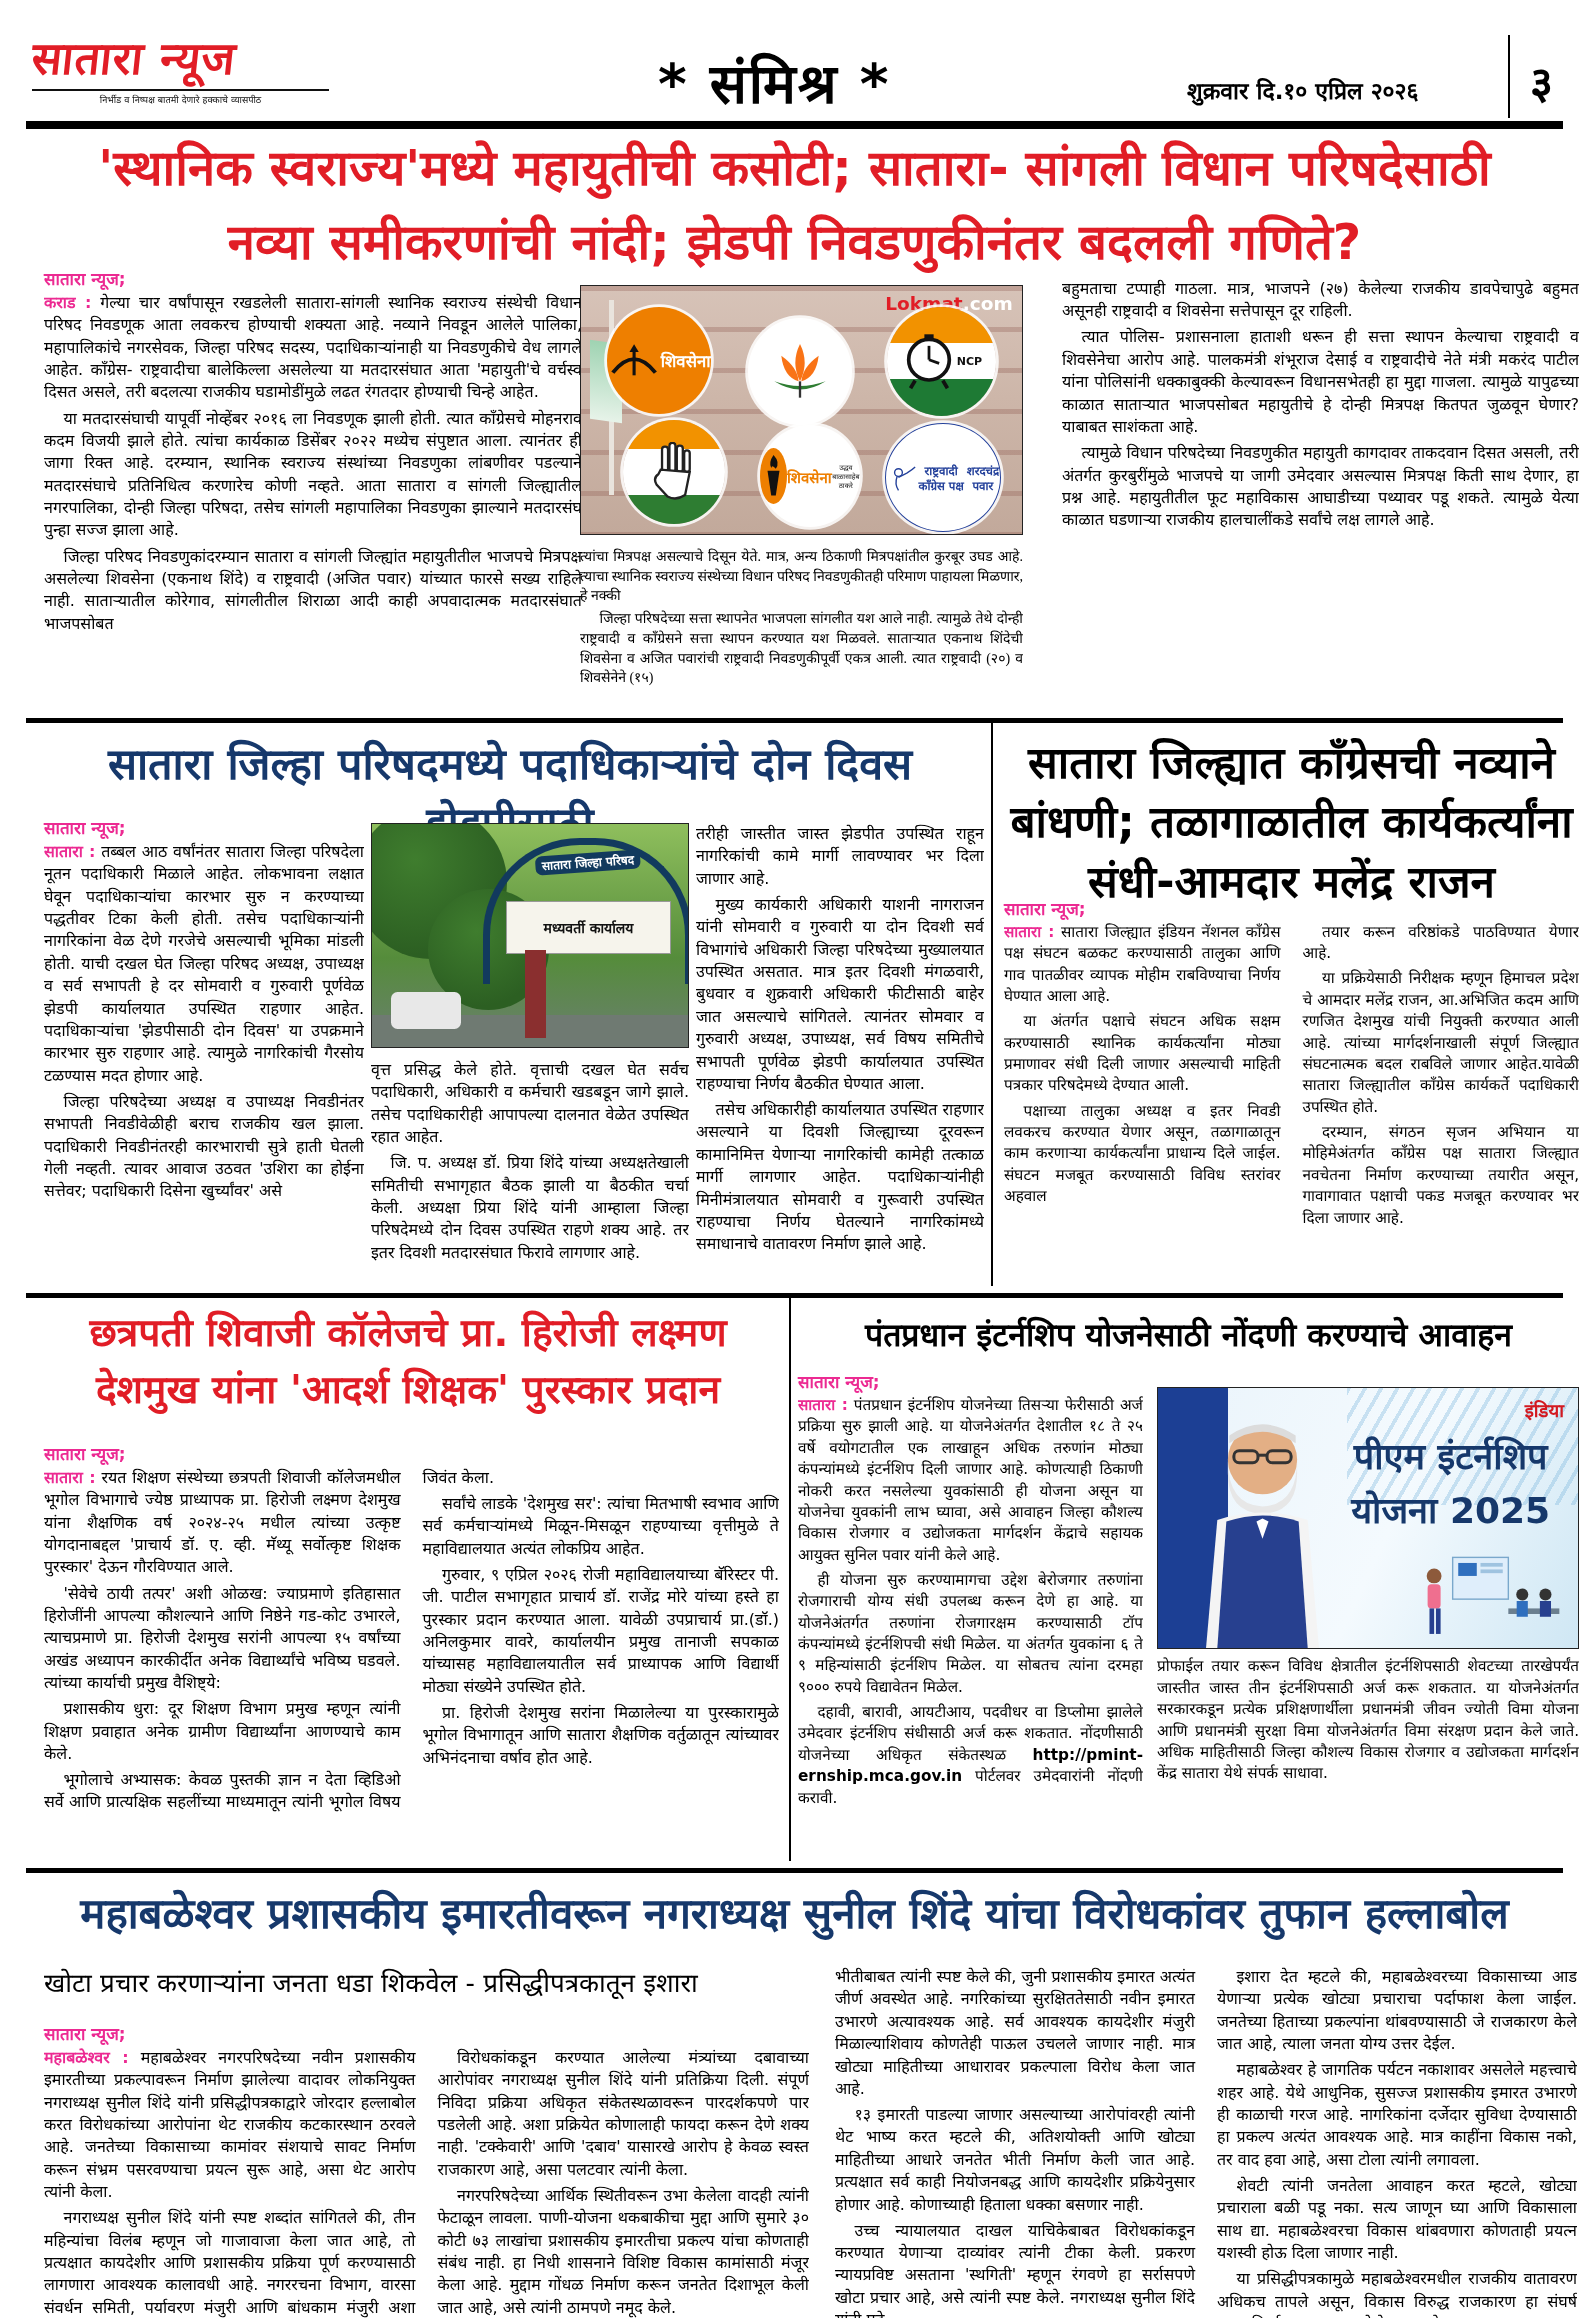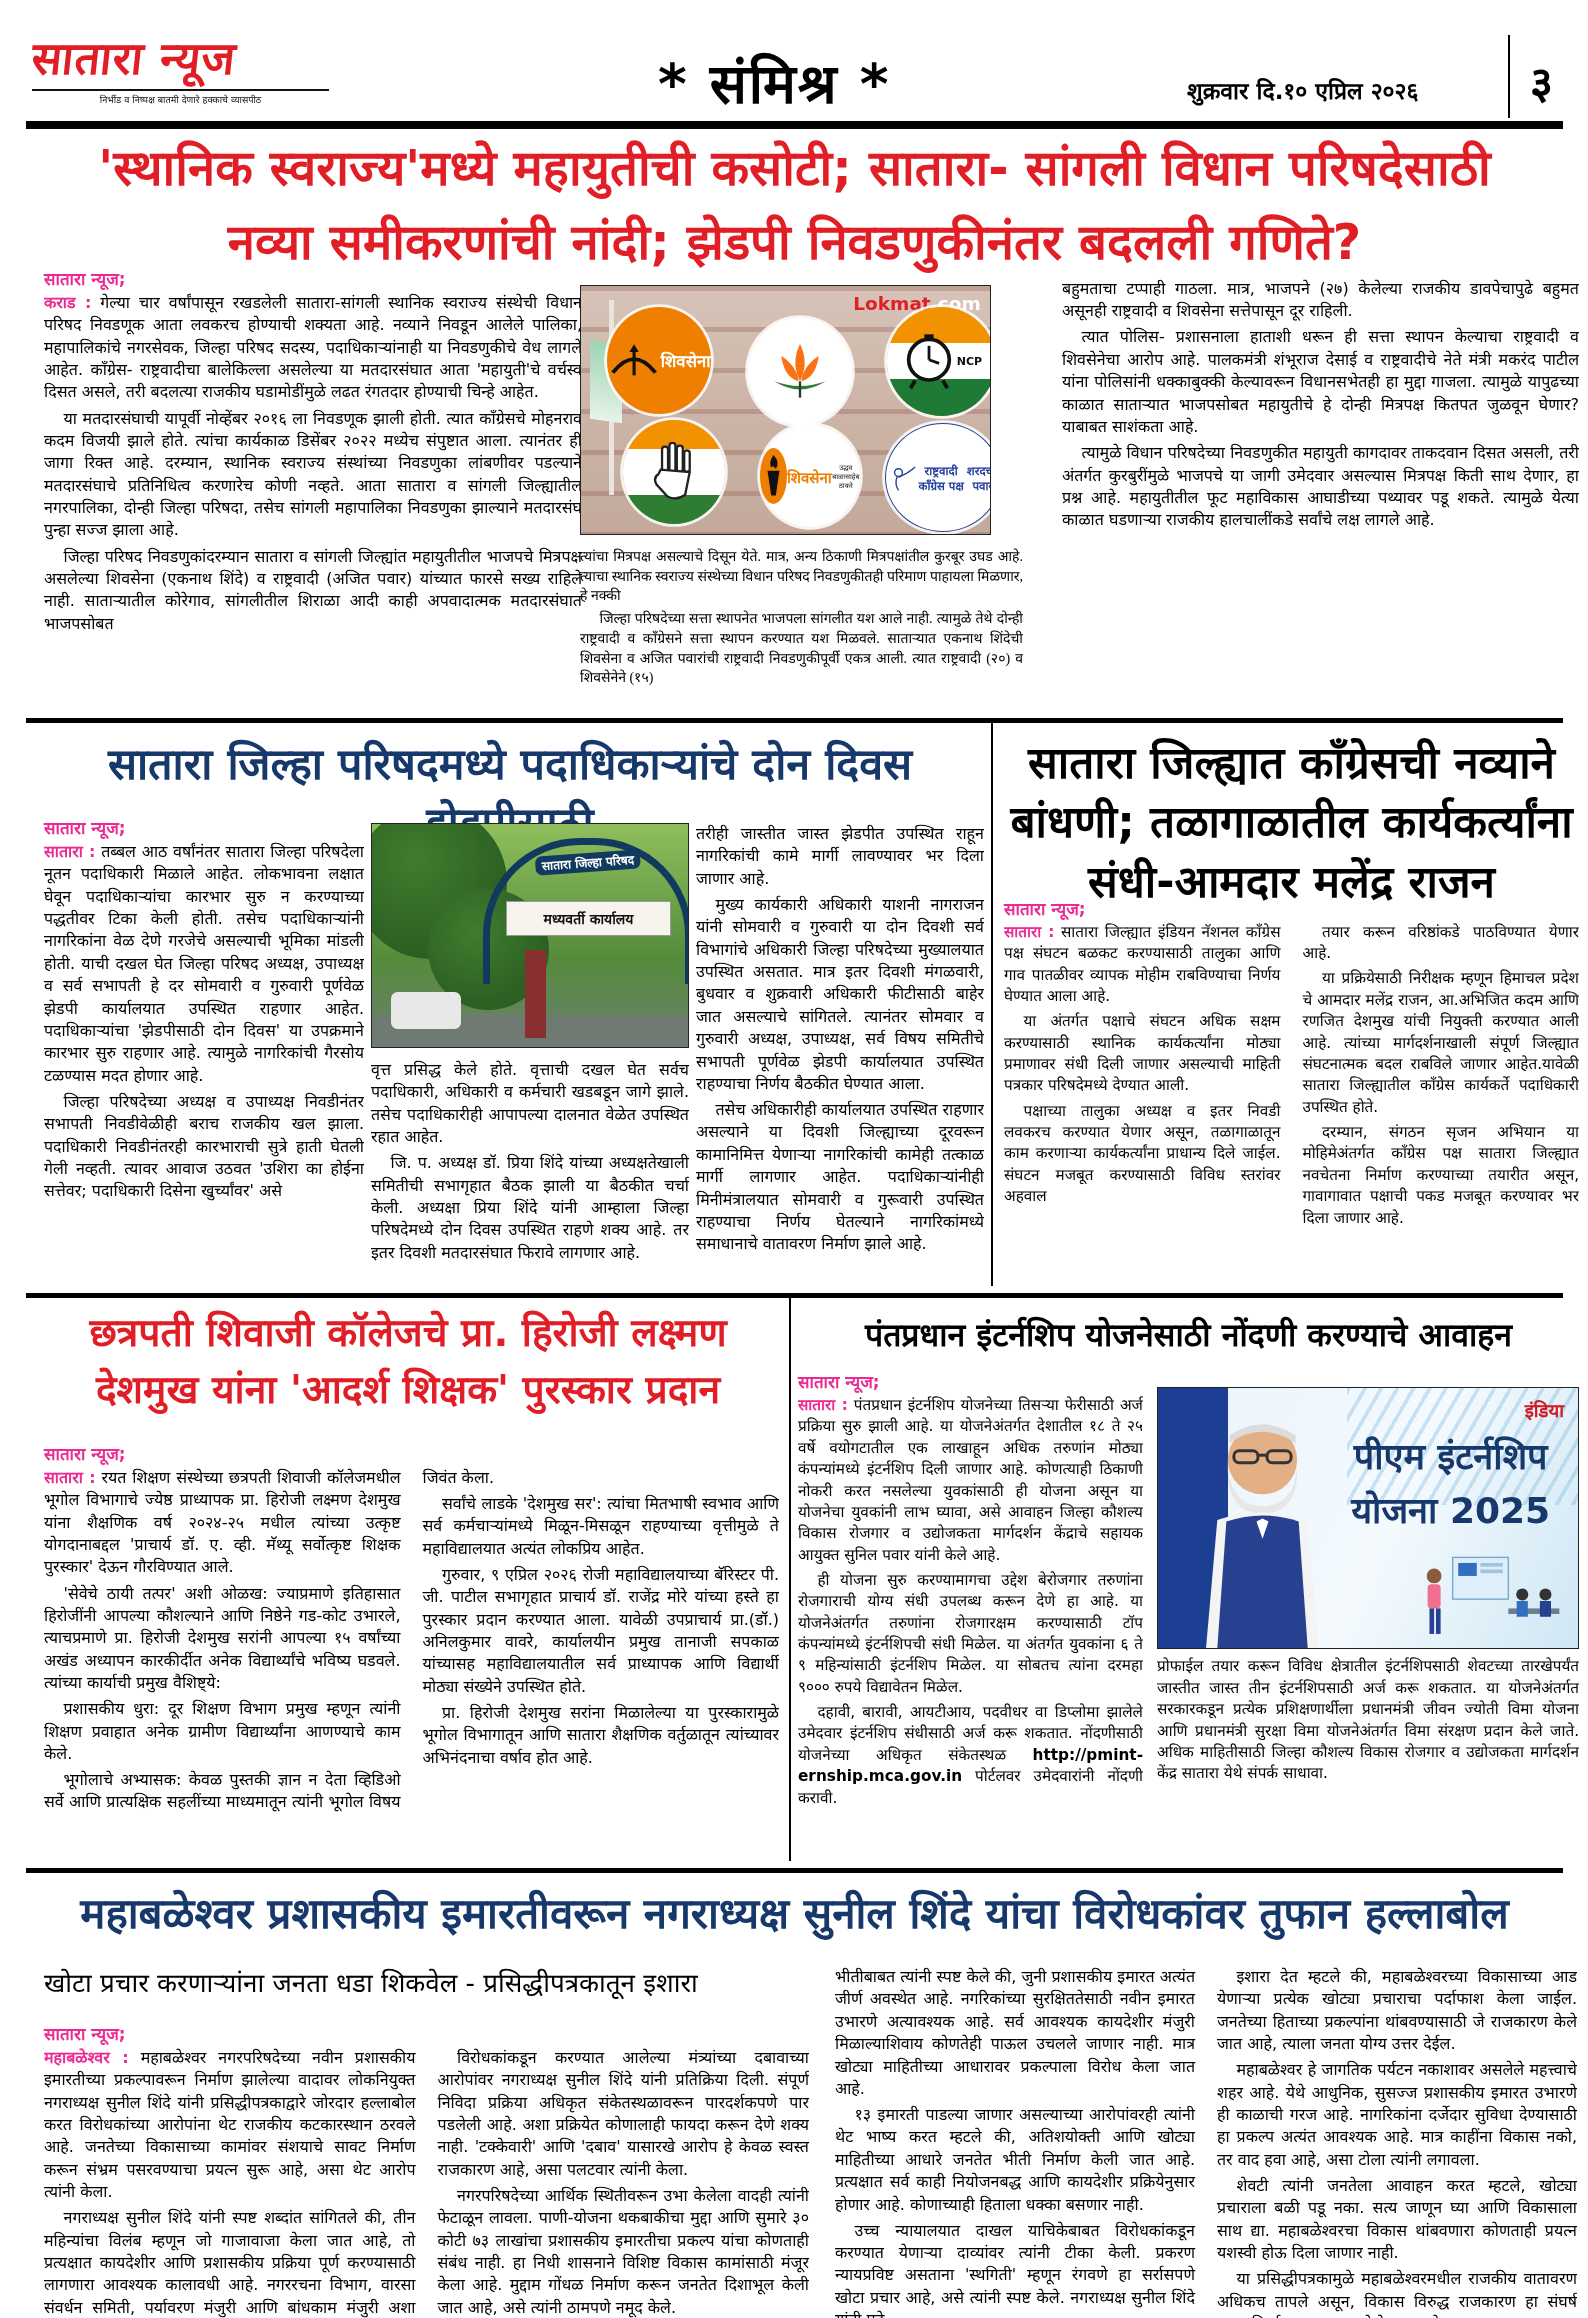--- a/index.html
+++ b/index.html
@@ -66,21 +66,21 @@
 
   <div class="abs" style="left:44px;top:267px;width:538px;">
     <p class="byline">सातारा न्यूज;</p>
     <div class="body-text">
       <p><span class="dateline">कराड :</span> <span>गेल्या चार वर्षांपासून रखडलेली सातारा-सांगली स्थानिक स्वराज्य संस्थेची विधान परिषद निवडणूक आता लवकरच होण्याची शक्यता आहे. नव्याने निवडून आलेले पालिका, महापालिकांचे नगरसेवक, जिल्हा परिषद सदस्य, पदाधिकाऱ्यांनाही या निवडणुकीचे वेध लागले आहेत. काँग्रेस- राष्ट्रवादीचा बालेकिल्ला असलेल्या या मतदारसंघात आता 'महायुती'चे वर्चस्व दिसत असले, तरी बदलत्या राजकीय घडामोडींमुळे लढत रंगतदार होण्याची चिन्हे आहेत.</span></p>
       <p>या मतदारसंघाची यापूर्वी नोव्हेंबर २०१६ ला निवडणूक झाली होती. त्यात काँग्रेसचे मोहनराव कदम विजयी झाले होते. त्यांचा कार्यकाळ डिसेंबर २०२२ मध्येच संपुष्टात आला. त्यानंतर ही जागा रिक्त आहे. दरम्यान, स्थानिक स्वराज्य संस्थांच्या निवडणुका लांबणीवर पडल्याने मतदारसंघाचे प्रतिनिधित्व करणारेच कोणी नव्हते. आता सातारा व सांगली जिल्ह्यातील नगरपालिका, दोन्ही जिल्हा परिषदा, तसेच सांगली महापालिका निवडणुका झाल्याने मतदारसंघ पुन्हा सज्ज झाला आहे.</p>
       <p>जिल्हा परिषद निवडणुकांदरम्यान सातारा व सांगली जिल्ह्यांत महायुतीतील भाजपचे मित्रपक्ष असलेल्या शिवसेना (एकनाथ शिंदे) व राष्ट्रवादी (अजित पवार) यांच्यात फारसे सख्य राहिले नाही. साताऱ्यातील कोरेगाव, सांगलीतील शिराळा आदी काही अपवादात्मक मतदारसंघात भाजपसोबत</p>
     </div>
   </div>
 
-  <div class="abs photo collage" style="left:580px;top:285px;width:411px;height:250px;padding-left:32px;">
+  <div class="abs photo collage" style="left:580px;top:285px;width:443px;height:250px;padding-left:32px;">
     <div class="bands"></div>
     <div class="flagpole"></div>
     <div class="flag"></div>
     <div class="watermark"><b>Lokmat</b><span>.com</span></div>
 
     <div class="oval" style="left:25.5px;top:21px;width:104px;height:107px;background:#ee7f00;">
       <svg width="65" height="42" viewBox="0 0 140 90">
         <path d="M15 75 Q70 5 125 75" fill="none" stroke="#111" stroke-width="10"></path>
         <line x1="70" y1="12" x2="70" y2="82" stroke="#111" stroke-width="8"></line>
         <path d="M70 2 L58 22 L82 22 Z" fill="#111"></path>
@@ -165,21 +165,21 @@
       <p>जिल्हा परिषदेच्या अध्यक्ष व उपाध्यक्ष निवडीनंतर सभापती निवडीवेळीही बराच राजकीय खल झाला. पदाधिकारी निवडीनंतरही कारभाराची सुत्रे हाती घेतली गेली नव्हती. त्यावर आवाज उठवत 'उशिरा का होईना सत्तेवर; पदाधिकारी दिसेना खुर्च्यांवर' असे</p>
     </div>
   </div>
 
   <div class="abs" style="left:371px;top:823px;width:318px;">
     <div class="photo zp-photo" style="width:318px;height:225px;">
       <div class="blob" style="left:-18.5px;top:-18.5px;width:153px;height:153px;"></div>
       <div class="blob" style="left:56px;top:65px;width:121px;height:121px;"></div>
       <div class="abs" style="left:111px;top:14px;width:195px;height:139px;border:7.4px solid #123a5e;border-bottom:none;border-radius:97px 97px 0 0;background:transparent;">
         <div style="position:absolute;left:50%;top:8.3px;transform:translateX(-50%) rotate(-4deg);color:#fff;font-size:12px;font-weight:bold;background:#123a5e;padding:0.9px 6.5px;border-radius:6.5px;white-space:nowrap;">सातारा जिल्हा परिषद</div>
-        <div style="position:absolute;left:8%;top:56px;width:84%;background:#f6f4ec;color:#111;font-size:14px;font-weight:bold;text-align:center;padding:7px 0;border:1.4px solid #999;">मध्यवर्ती कार्यालय</div>
+        <div style="position:absolute;left:8%;top:56px;width:84%;background:#f6f4ec;color:#111;font-size:14px;font-weight:bold;text-align:center;padding:16px 0;border:1.4px solid #999;">मध्यवर्ती कार्यालय</div>
       </div>
       <div class="abs" style="left:0;bottom:0;width:100%;height:32px;background:#6f7a72;"></div>
       <div class="abs" style="left:18.5px;bottom:18.5px;width:70px;height:37px;background:#e8e8e8;border-radius:6.5px;"></div>
       <div class="abs" style="left:153px;bottom:9.3px;width:21.3px;height:88px;background:#8a2f2f;"></div>
     </div>
     <div class="body-text" style="margin-top:11px;height:218px;">
       <p>वृत्त प्रसिद्ध केले होते. वृत्ताची दखल घेत सर्वच पदाधिकारी, अधिकारी व कर्मचारी खडबडून जागे झाले. तसेच पदाधिकारीही आपापल्या दालनात वेळेत उपस्थित रहात आहेत.</p>
       <p>जि. प. अध्यक्ष डॉ. प्रिया शिंदे यांच्या अध्यक्षतेखाली समितीची सभागृहात बैठक झाली या बैठकीत चर्चा केली. अध्यक्षा प्रिया शिंदे यांनी आम्हाला जिल्हा परिषदेमध्ये दोन दिवस उपस्थित राहणे शक्य आहे. तर इतर दिवशी मतदारसंघात फिरावे लागणार आहे.</p>
     </div>
   </div>

